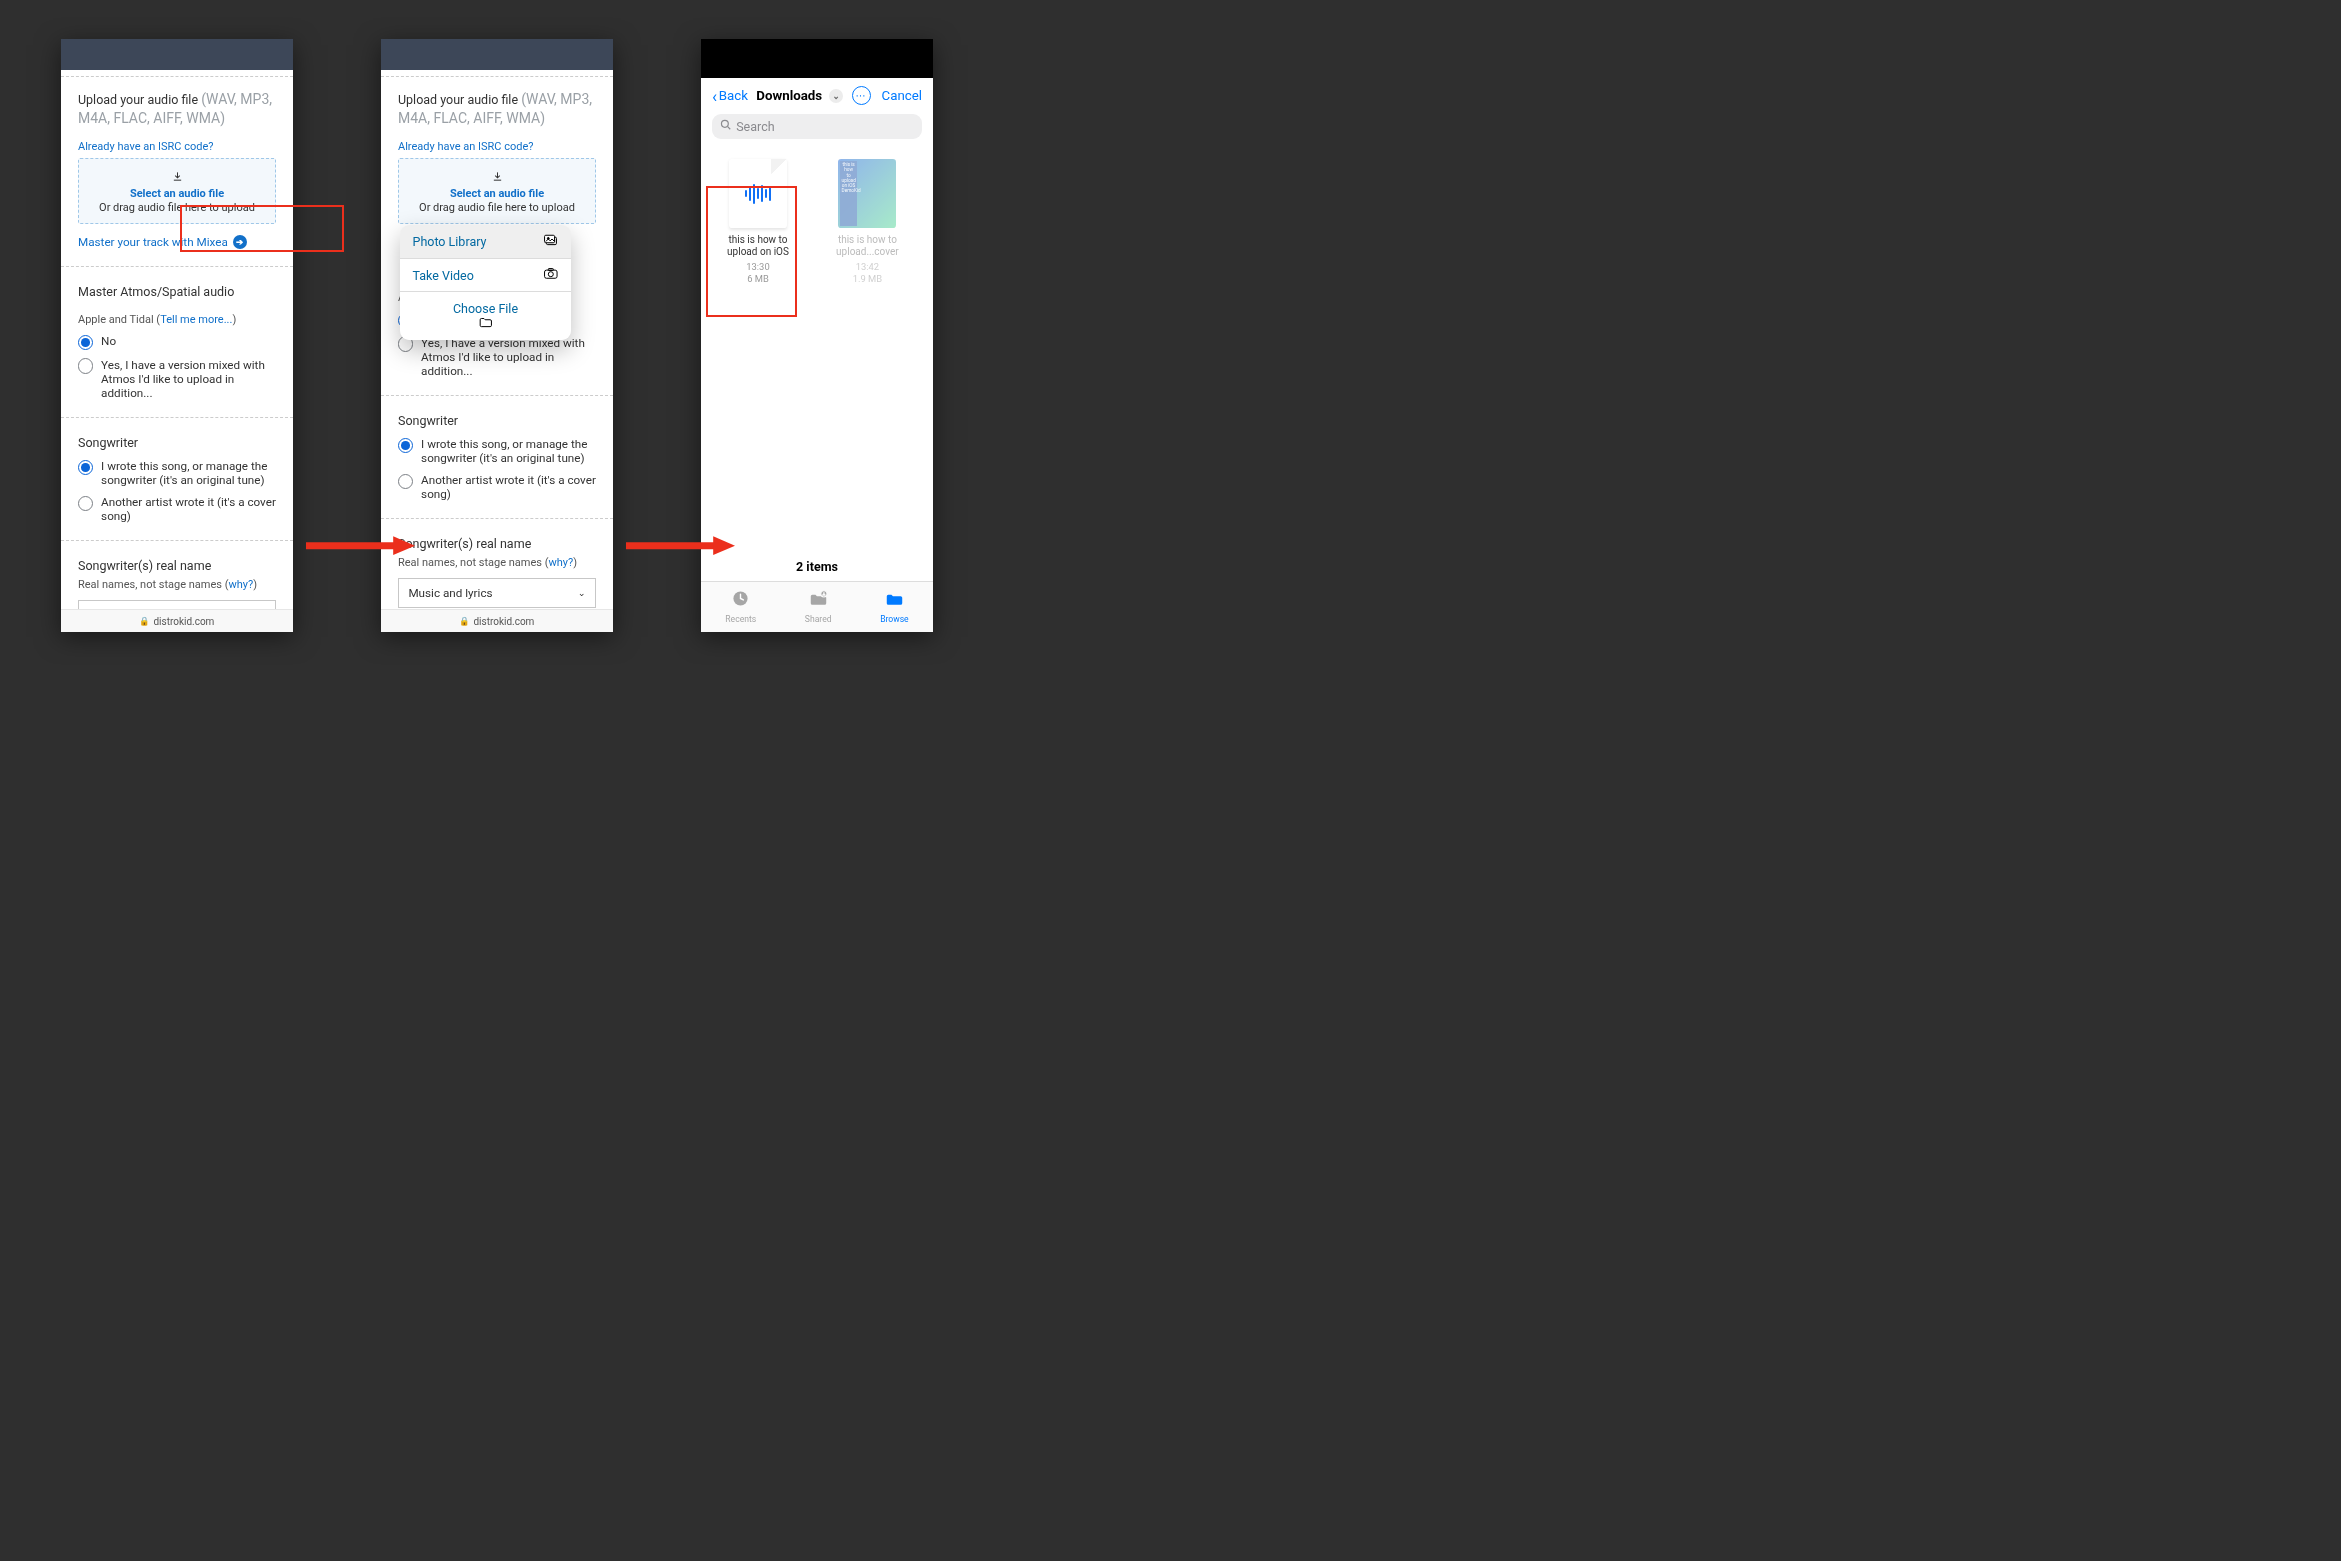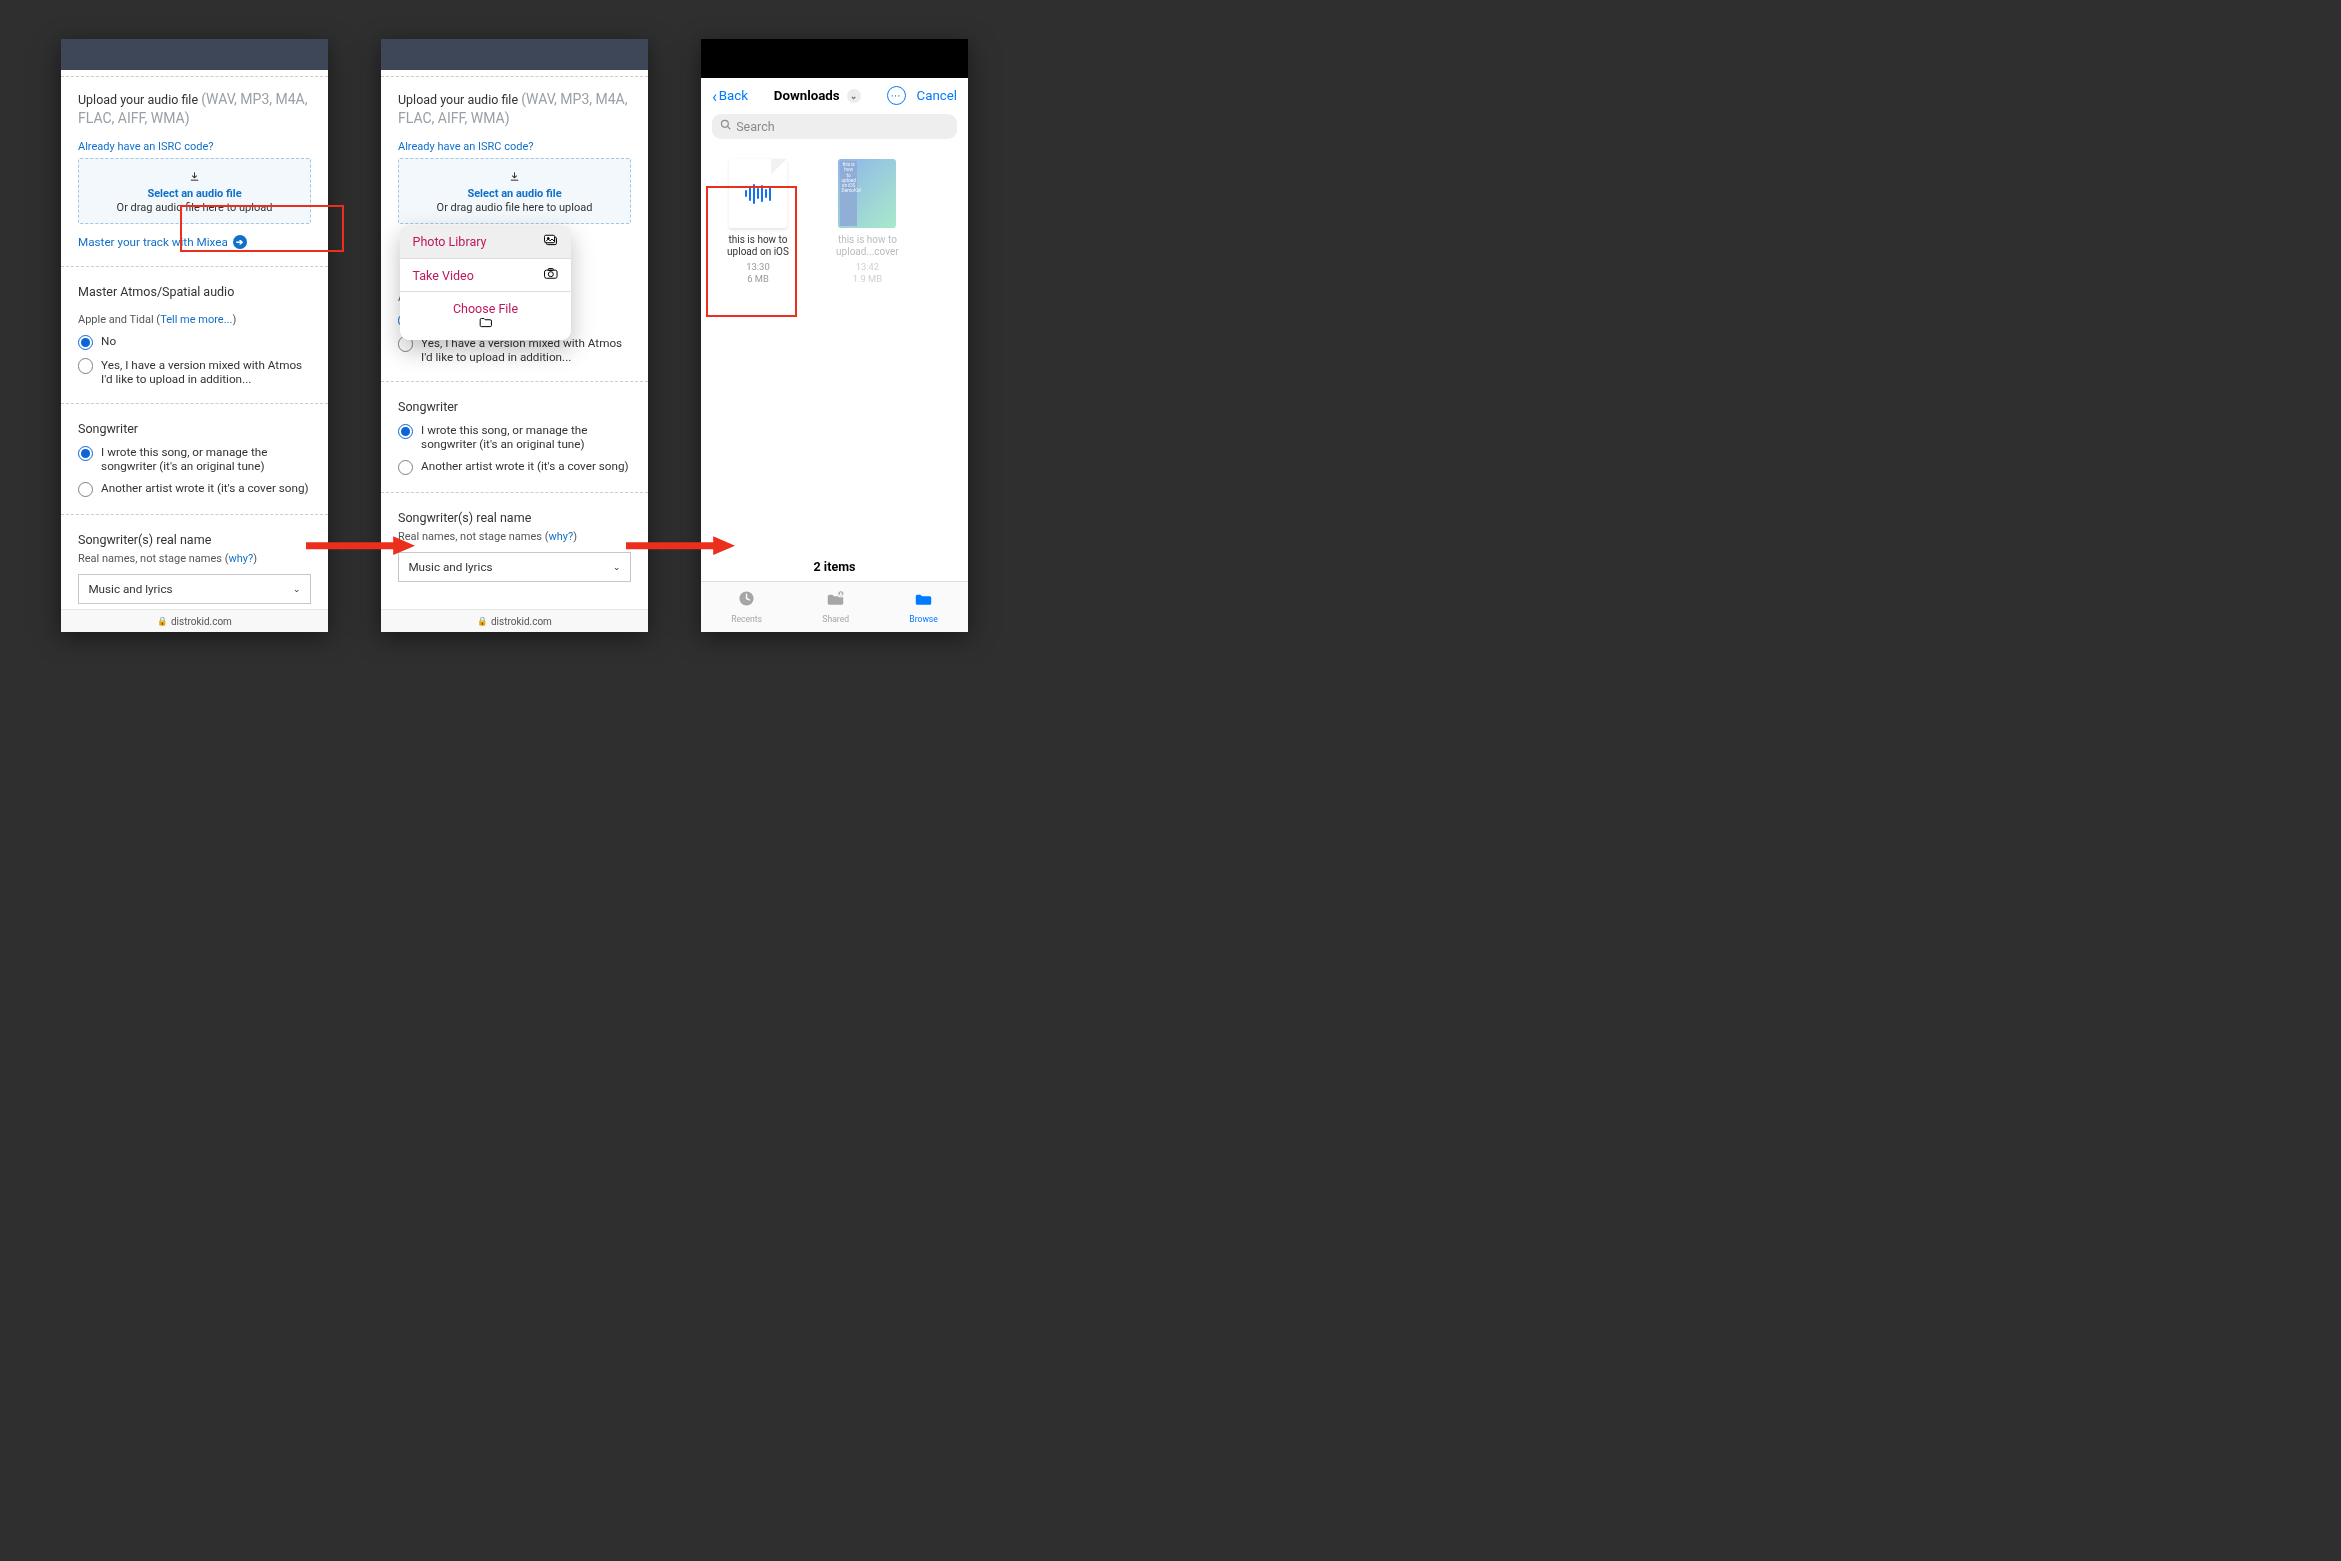--- a/index.html
+++ b/index.html
@@ -11,21 +11,21 @@
   }
   .stage {
     width: 1062px;
     height: 703px;
     position: relative;
     margin: 0;
     background: #2f2f2f;
   }
   .phone {
     position: absolute;
-    width: 267px;
+    width: 232px;
     height: 593px;
     top: 39px;
     background: #fff;
     box-shadow: 0 6.2px 23.4px rgba(0,0,0,0.5);
     overflow: hidden;
     display: flex;
     flex-direction: column;
   }
   .phone.s1 { left: 61px; }
   .phone.s2 { left: 381px; }
@@ -178,21 +178,21 @@
     box-shadow: 0 9.4px 23.4px rgba(0,0,0,0.25);
     overflow: hidden;
     z-index: 10;
   }
   .sheet .item {
     display: flex;
     justify-content: space-between;
     align-items: center;
     padding: 8.6px 12.5px;
     font-size: 12.5px;
-    color: #be185d;
+    color: #0369a1;
     border-bottom: 0.4px solid #dcdcdc;
     background: #fff;
     cursor: pointer;
   }
   .sheet .item:first-child { background: #efefef;}
   .sheet .item:last-child { border-bottom: none; flex-direction: column; }
   .sheet .sicon { font-size: 12.5px; color: #111; width: 15.6px; text-align: center;}
   .sheet svg { width: 15.6px; height: 12.5px; }
 
   

